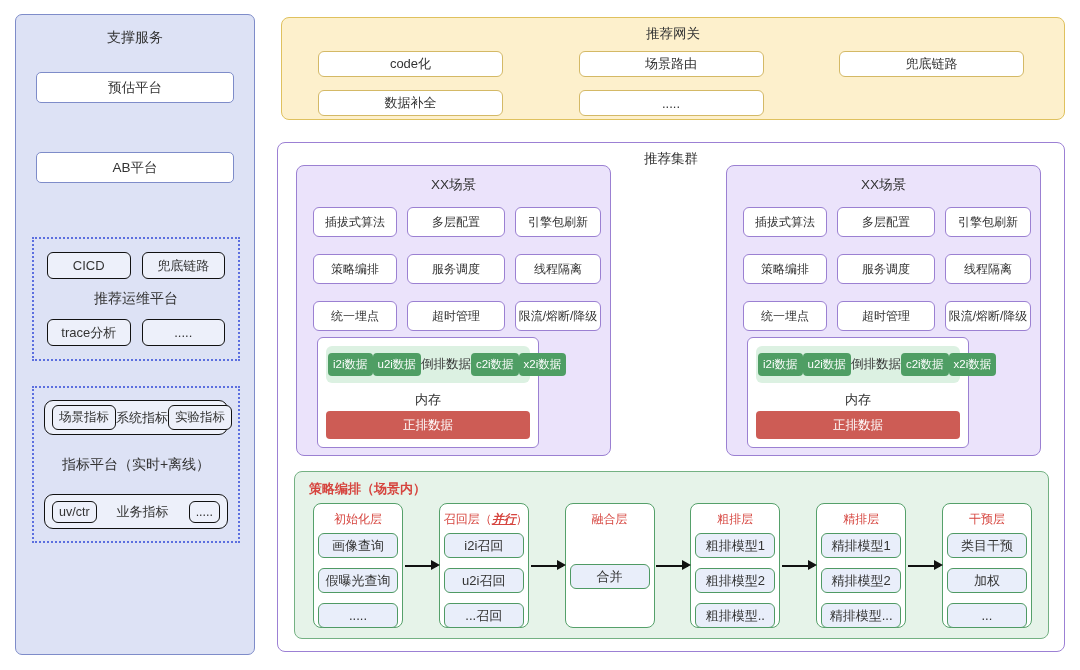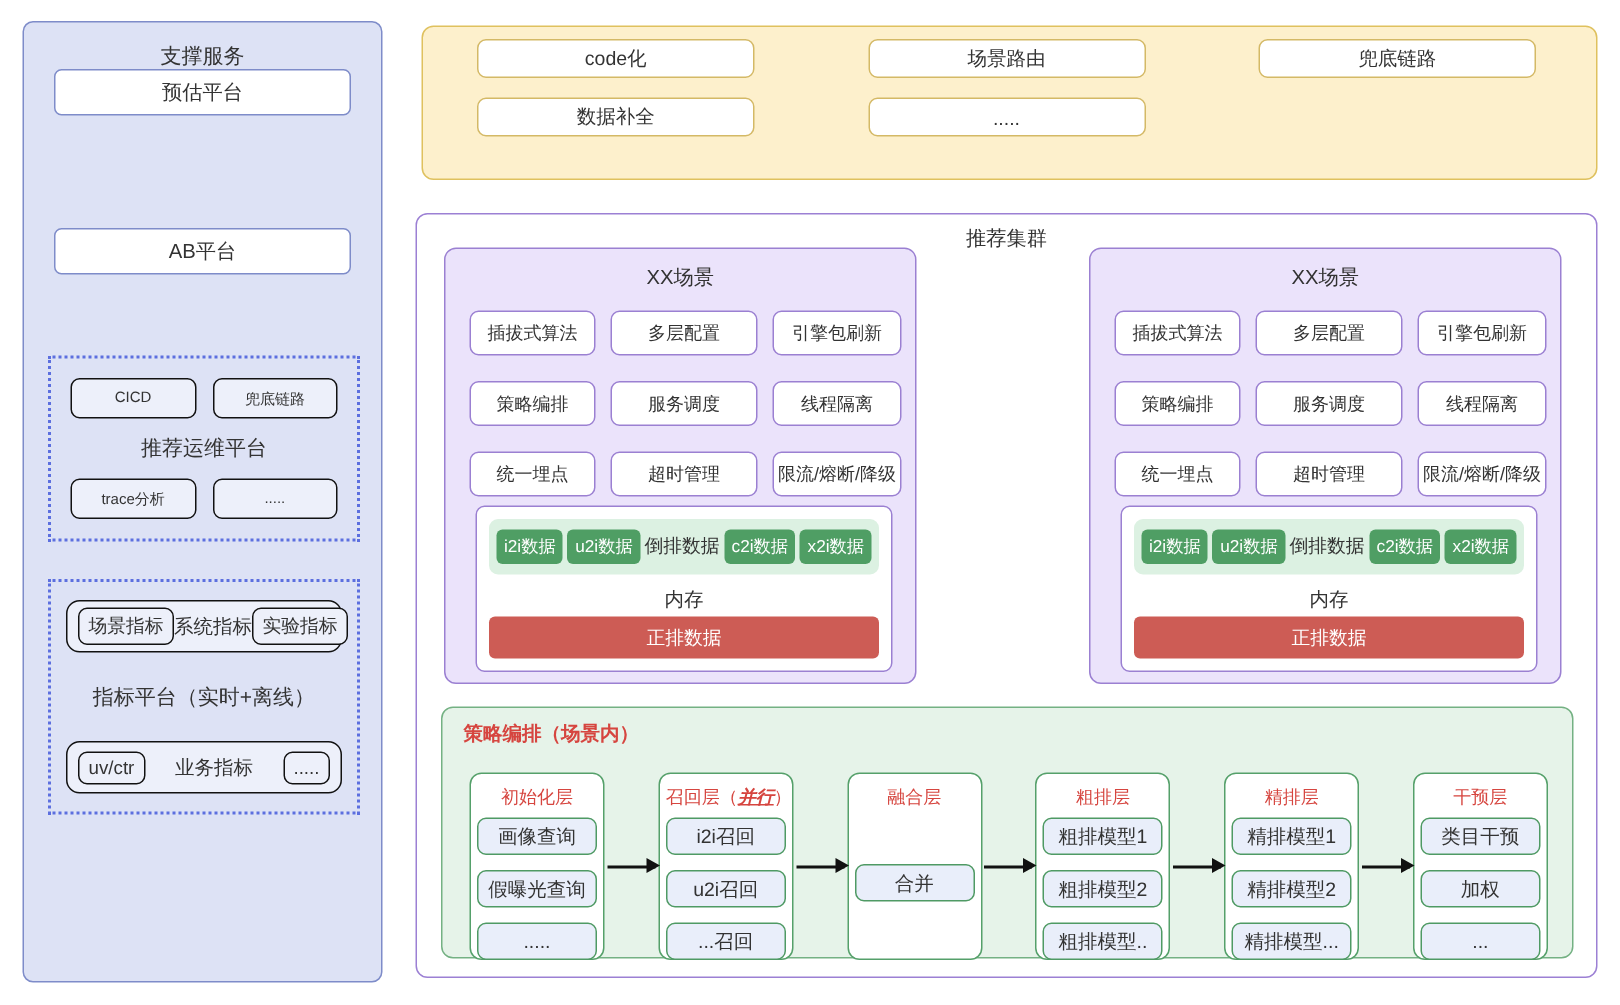--- a/index.html
+++ b/index.html
@@ -17,28 +17,28 @@
   body{width:1080px;height:670px;position:relative;background:#ffffff;
        font-family:"Liberation Sans","DejaVu Sans",sans-serif;color:var(--text);}
 
   
   .sidebar{position:absolute;left:15px;top:14px;width:240px;height:641px;
     background:var(--sidebar-bg);border:1.5px solid var(--sidebar-border);border-radius:7px;}
   .sb-title{text-align:center;padding-top:14px;font-size:14px;}
   .sb-box{position:absolute;left:20px;right:20px;height:31px;background:#fff;
     border:1.4px solid var(--box-border-blue);border-radius:5px;
     display:flex;align-items:center;justify-content:center;font-size:13.5px;}
-  .sb-box.p0{top:31px;} .sb-box.p1{top:137px;}
+  .sb-box.p0{top:57px;} .sb-box.p1{top:137px;}
   .dotted{position:absolute;left:16px;right:14px;border:2px dotted var(--dotted-border);
     display:flex;flex-direction:column;justify-content:space-between;}
   .dotted.ops{top:222px;height:124px;padding:13px 13px;}
   .dotted.metrics{top:371px;height:157px;padding:12px 10px;}
   .two-row{display:flex;gap:11px;}
   .sb-chip{flex:1;height:27px;background:var(--dark-box-bg);border:1.8px solid #111;
-    border-radius:6px;display:flex;align-items:center;justify-content:center;font-size:10px;}
+    border-radius:6px;display:flex;align-items:center;justify-content:center;font-size:13px;}
   .sb-label{text-align:center;font-size:14px;}
   .pill{border:1.9px solid #111;border-radius:9px;background:var(--dark-box-bg);
     display:flex;align-items:center;justify-content:space-between;padding:4px 7px;height:35px;}
   .pill-box{border:1.9px solid #111;border-radius:6px;background:var(--dark-box-bg);
     padding:3px 6px;font-size:12.5px;white-space:nowrap;}
   .pill-text{font-size:13px;white-space:nowrap;}
 
   
   .gateway{position:absolute;left:281px;top:17px;width:784px;height:103px;
     background:var(--gateway-bg);border:1.3px solid var(--gateway-border);border-radius:8px;}
@@ -52,36 +52,36 @@
   .cluster{position:absolute;left:277px;top:142px;width:788px;height:510px;
     background:#fff;border:1.5px solid var(--cluster-border);border-radius:8px;}
   .cl-title{text-align:center;padding-top:7px;font-size:13.5px;}
   .scenario{position:absolute;top:22px;width:315px;height:291px;
     background:var(--scenario-bg);border:1.4px solid var(--scenario-border);border-radius:8px;}
   .sc-title{text-align:center;padding-top:10px;font-size:13.5px;}
   .sc-grid{display:grid;grid-template-columns:84px 98px 86px;justify-content:space-between;
     padding:13px 9px 0 16px;row-gap:17px;}
   .sc-box{height:30px;background:#fff;border:1.3px solid var(--scenario-border);border-radius:6px;
     display:flex;align-items:center;justify-content:center;font-size:12px;white-space:nowrap;}
-  .mem{position:absolute;left:20px;top:171px;width:278px;height:111px;background:#fff;
+  .mem{position:absolute;left:20px;top:171px;width:222px;height:111px;background:#fff;
     border:1.3px solid var(--scenario-border);border-radius:6px;}
   .mem-strip{margin:8px;height:37px;background:var(--mem-strip-bg);border-radius:6px;
     display:flex;align-items:center;justify-content:space-evenly;padding:0 2px;}
   .chip{background:var(--chip-bg);color:#fff;border-radius:4px;padding:4px 5px;
     font-size:11.5px;white-space:nowrap;}
   .chip-text{font-size:12.5px;white-space:nowrap;}
   .mem-label{text-align:center;margin-top:5px;font-size:13px;}
   .mem-bar{position:absolute;left:8px;right:8px;bottom:8px;height:28px;
     background:var(--red-bar-bg);color:#fff;border-radius:4px;
     display:flex;align-items:center;justify-content:center;font-size:12.5px;}
 
   
   .flow{position:absolute;left:16px;top:328px;width:755px;height:168px;
     background:var(--flow-bg);border:1.4px solid var(--flow-border);border-radius:8px;}
-  .flow-title{color:var(--red-text);font-weight:bold;font-size:13px;margin:8px 0 12px 14px;}
+  .flow-title{color:var(--red-text);font-weight:bold;font-size:13px;margin:8px 0 0 14px;}
   .flow-row{display:flex;justify-content:space-between;align-items:stretch;
     padding:5px 16px 0 18px;height:130px;}
   .stage{width:90px;background:#fff;border:1.4px solid var(--stage-border);border-radius:8px;
     padding:4px 4px 7px;display:flex;flex-direction:column;}
   .stage-title{color:var(--red-text);font-size:12px;text-align:center;margin:3px 0 5px;white-space:nowrap;}
   .stage-title .emph{font-weight:bold;font-style:italic;text-decoration:underline;}
   .stage-items{flex:1;display:flex;flex-direction:column;gap:10px;}
   .stage-items.center{justify-content:center;}
   .stage-item{height:25px;background:var(--item-bg);border:1.3px solid var(--item-border);
     border-radius:6px;display:flex;align-items:center;justify-content:center;
@@ -119,20 +119,21 @@
     <div class="sb-label">指标平台（实时+离线）</div>
     <div class="pill" id="metrics-row-1">
         <div class="pill-box">uv/ctr</div>
         <div class="pill-text">业务指标</div>
         <div class="pill-box">.....</div>
       </div>
   </div>
 </div>
 
 <div class="gateway">
+  <div class="gw-title">推荐网关</div>
   <div class="gw-grid" id="gw-grid">
       <div class="gw-box">code化</div>
       <div class="gw-box">场景路由</div>
       <div class="gw-box">兜底链路</div>
       <div class="gw-box">数据补全</div>
       <div class="gw-box">.....</div>
     </div>
 </div>
 
 <div class="cluster" id="cluster">

